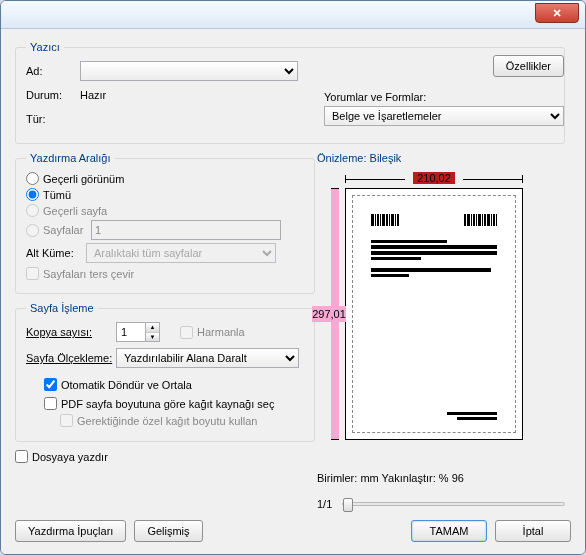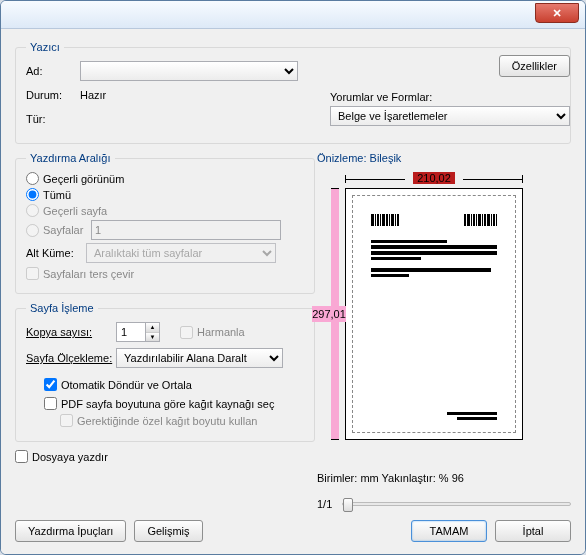--- a/index.html
+++ b/index.html
@@ -1,21 +1,21 @@
 <!DOCTYPE html>
 <html><head>
 <meta charset="utf-8">
 <style>
   * { box-sizing: border-box; font-family: Tahoma, sans-serif; font-size: 11px; }
   body { margin: 0; background: #d6dde6; width: 586px; height: 555px; overflow: hidden; }
   .window { width: 586px; height: 555px; background: #fff; border: 1px solid #5a7ca0; border-radius: 6px; overflow: hidden; position: relative; }
   .titlebar { height: 28px; background: linear-gradient(#f7fbff, #dde9f7); border-bottom: 1px solid #b8c8dc; position: relative; }
   .titlebar .title-text { position: absolute; left: 10px; top: 6px; color: #777; filter: blur(2px); font-size: 12px; }
   .close-btn { position: absolute; right: 6px; top: 2px; width: 44px; height: 20px; background: linear-gradient(#e67a6e, #c8402f); border: 1px solid #8a2c20; border-radius: 0 0 4px 4px; color: #fff; text-align: center; line-height: 18px; font-size: 12px; font-weight: bold; cursor: pointer; }
-  .body { position: absolute; top: 28px; left: 0; right: 0; bottom: 0; background: #f0f0f0; padding: 12px 14px 10px 14px; }
+  .body { position: absolute; top: 28px; left: 0; right: 0; bottom: 0; background: #f0f0f0; padding: 12px 20px 10px 14px; }
 
   fieldset { border: 1px solid #d9d9d9; border-radius: 3px; margin: 0 0 8px 0; padding: 8px 10px 10px 10px; }
   legend { padding: 0 4px; color: #003a80; }
 
   .row { display: flex; align-items: center; margin-bottom: 4px; min-height: 20px; }
   .lbl { width: 54px; }
   .lbl2 { width: 90px; text-decoration: underline; }
 
   select, input[type=text] { border: 1px solid #abadb3; background: #fff; height: 20px; padding: 1px 3px; }
   select { background: linear-gradient(#fff, #ececec); }
@@ -155,21 +155,21 @@
                 <div>▼</div>
               </span>
             </span>
             <label class="opt disabled" style="margin:0 0 0 20px">
               <input type="checkbox" disabled="" style="">
               <span>Harmanla</span>
             </label>
           </div>
           <div class="row" style="margin-top:6px">
             <span class="lbl2">Sayfa Ölçekleme:</span>
-            <select style="width:167px">
+            <select style="width:183px">
               <option>Yazdırılabilir Alana Daralt</option>
             </select>
           </div>
           <label class="opt" style="margin:10px 0 6px 18px">
             <input type="checkbox" checked="" style="">
             <span>Otomatik Döndür ve Ortala</span>
           </label>
           <label class="opt" style="margin:4px 0 4px 18px">
             <input type="checkbox" style="">
             <span>PDF sayfa boyutuna göre kağıt kaynağı seç</span>

